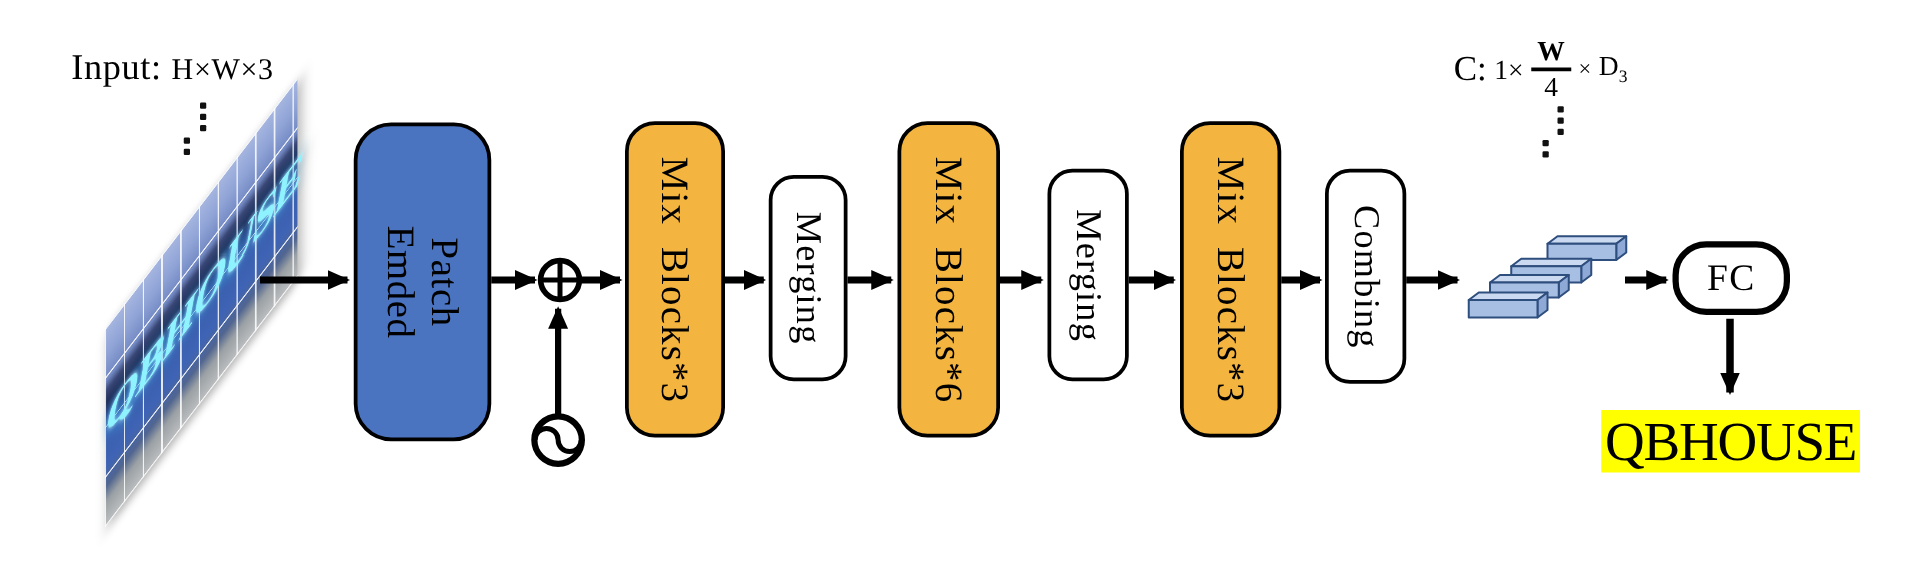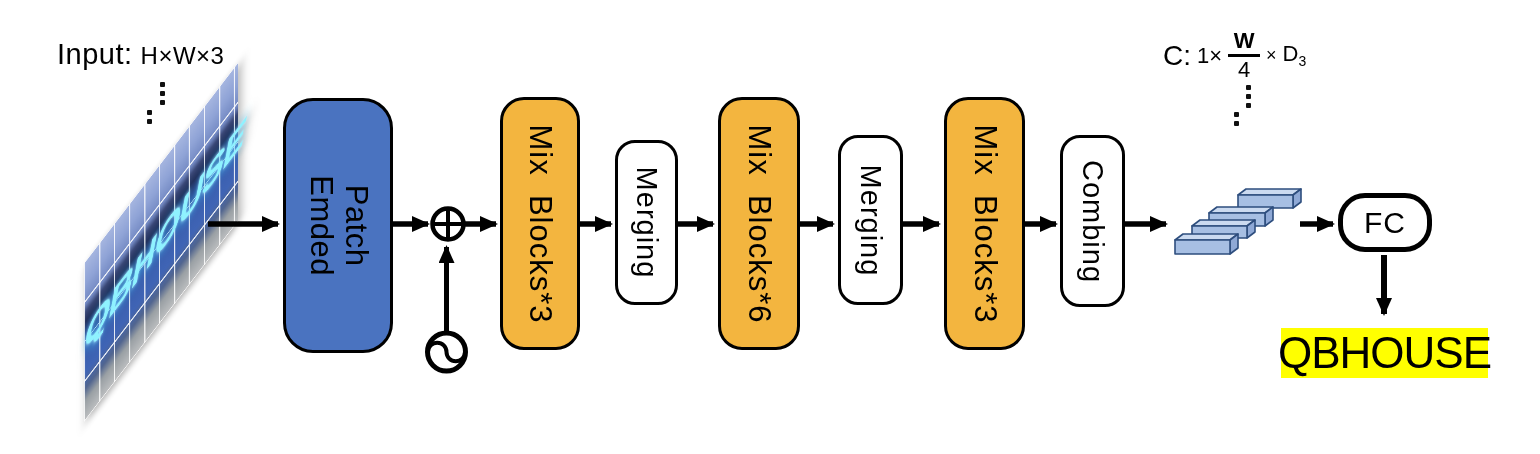--- a/index.html
+++ b/index.html
@@ -1,18 +1,18 @@
 <!DOCTYPE html>
 <html><head>
 <meta charset="utf-8">
 <style>
   html,body { margin:0; padding:0; background:#fff; }
   .canvas {
     position:relative; width:1540px; height:454px; background:#ffffff;
-    font-family:Liberation Sans, sans-serif; color:#000; overflow:hidden;
+    font-family:Liberation Serif, serif; color:#000; overflow:hidden;
   }
 
   
   .caption-input {
     position:absolute; left:57px; top:38px;
     display:flex; align-items:baseline; gap:8px; white-space:nowrap;
   }
   .cap-big   { font-size:29px; letter-spacing:0.5px; }
   .cap-small { font-size:24px; letter-spacing:0.5px; }
 

